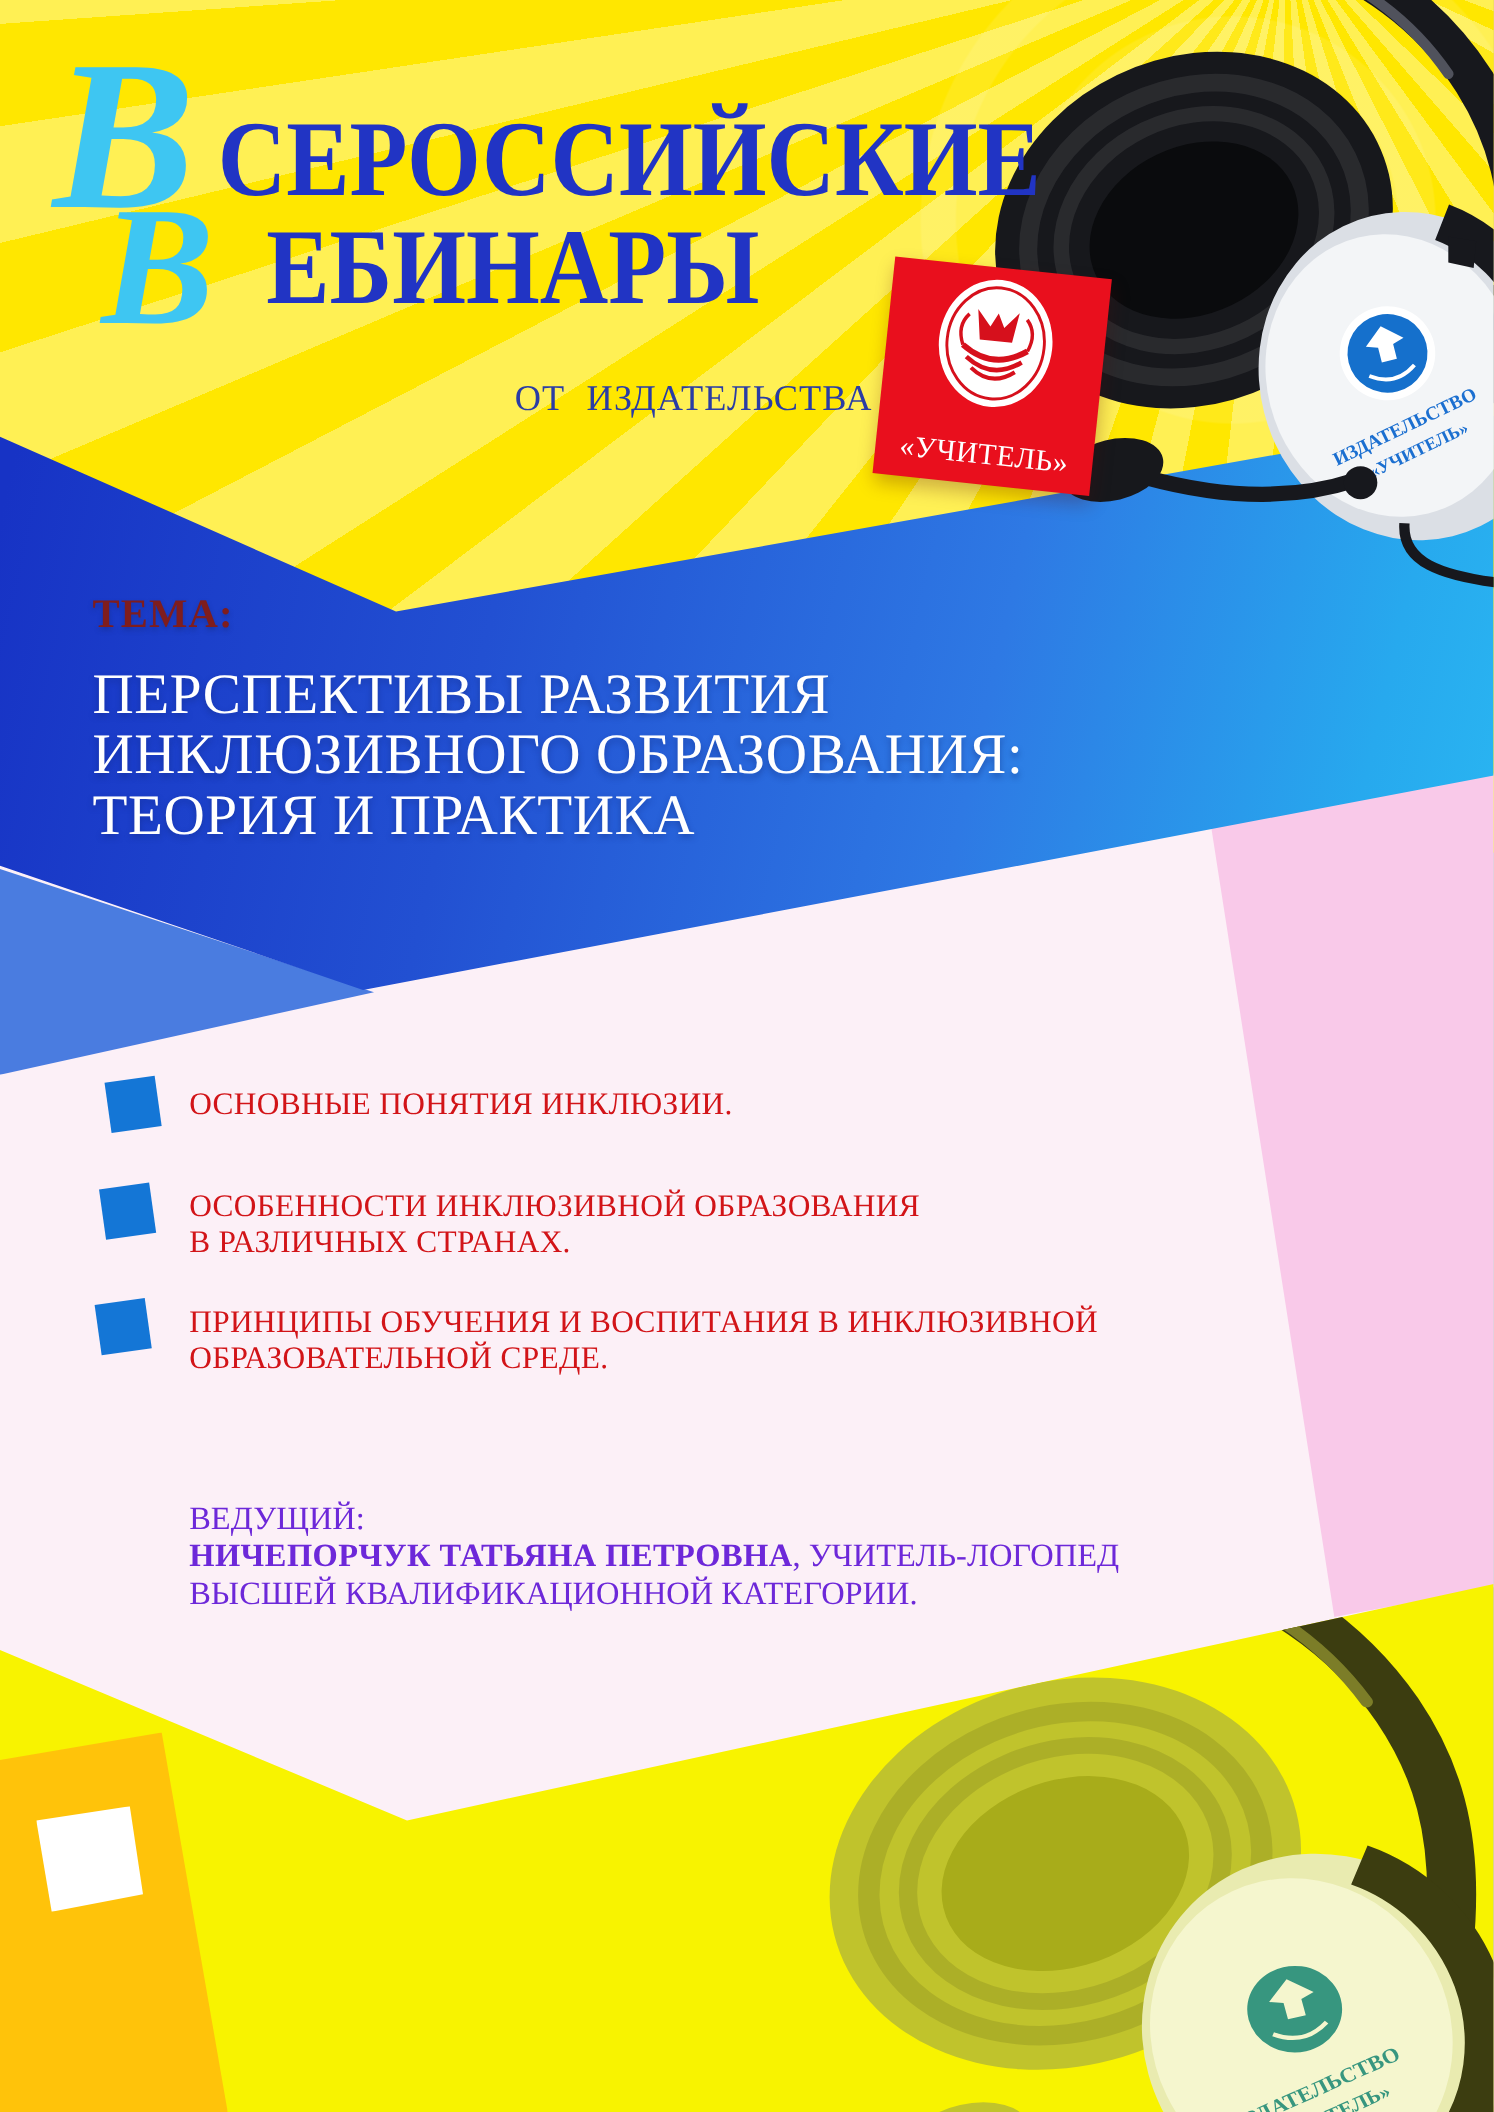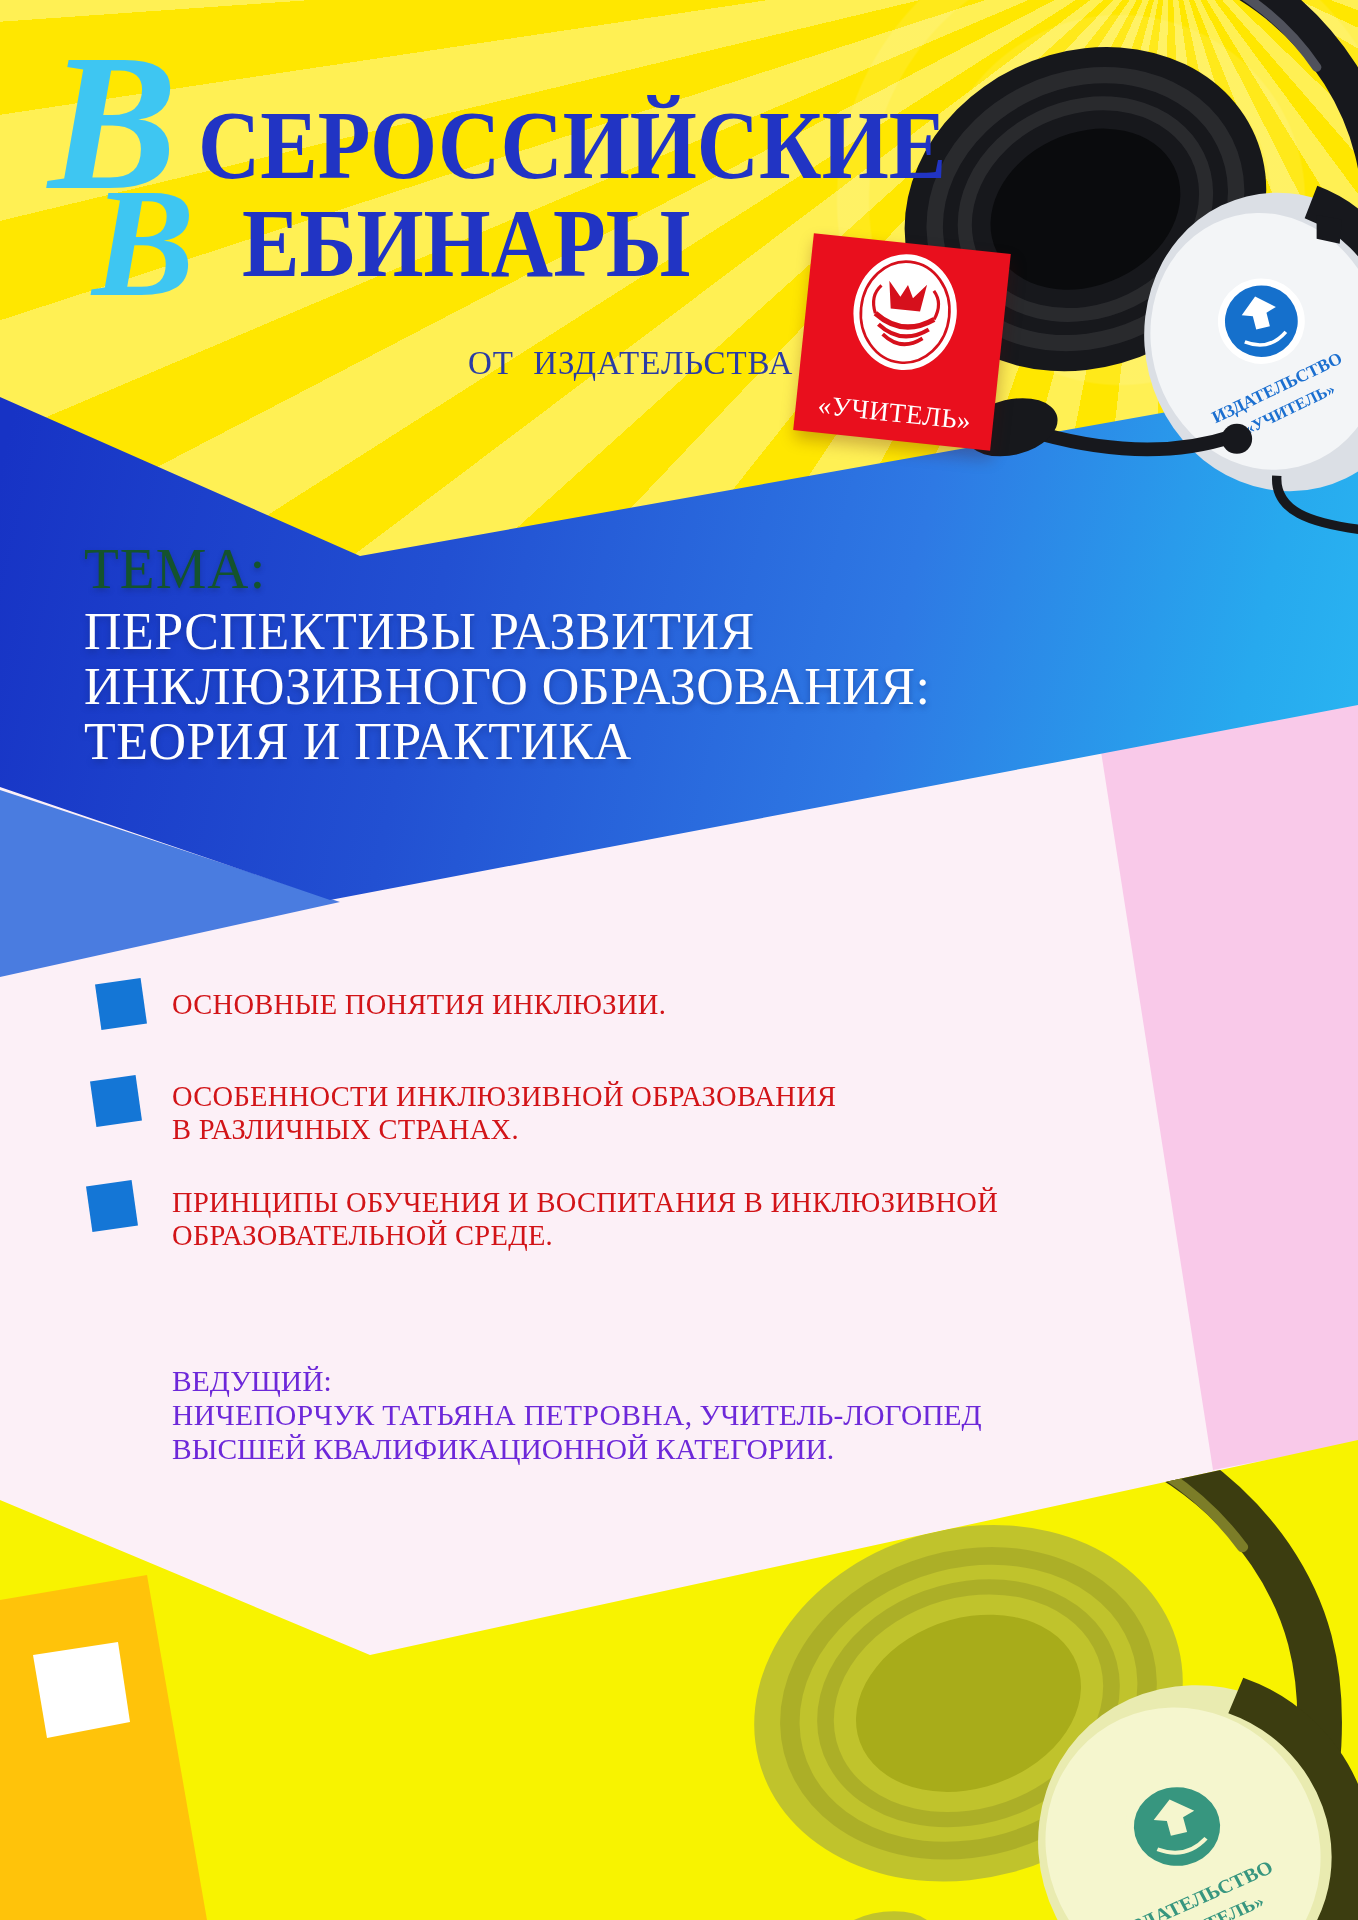--- a/index.html
+++ b/index.html
@@ -58,32 +58,32 @@
 
   
   .abs{position:absolute;line-height:1;white-space:nowrap;}
   .t-b1{left:48px;top:26px;font-size:194px;font-style:italic;font-weight:bold;color:#3EC6F2;}
   .t-line1{left:198px;top:96px;font-size:98px;font-weight:bold;color:#2134C4;
            transform:scaleX(.88);transform-origin:left top;}
   .t-b2{left:92px;top:166px;font-size:154px;font-style:italic;font-weight:bold;color:#3EC6F2;}
   .t-line2{left:242px;top:194px;font-size:98px;font-weight:bold;color:#2134C4;
            transform:scaleX(.88);transform-origin:left top;}
   .from-pub{left:468px;top:330px;font-size:33px;color:#2A3CA5;letter-spacing:1px;word-spacing:10px;margin-top:17px;}
-  .tema{left:84px;top:540px;font-size:57px;font-weight:normal;color:#14532d;letter-spacing:1px;
+  .tema{left:84px;top:540px;font-size:37px;font-weight:bold;color:#7f1d1d;letter-spacing:1px;
         text-shadow:0 3px 5px rgba(20,40,120,.45);}
   .topic{left:84px;top:604px;font-size:52px;font-weight:normal;color:#ffffff;line-height:55px;
          letter-spacing:.5px;text-shadow:0 3px 6px rgba(16,35,110,.4);white-space:nowrap;}
   .bullet-sq{position:absolute;width:46px;height:46px;background:#1476D6;transform:rotate(-8deg);}
   .sq1{left:98px;top:981px;} .sq2{left:93px;top:1078px;} .sq3{left:89px;top:1183px;}
   .bullet-text{position:absolute;left:172px;font-size:28.5px;color:#D21418;line-height:33px;
                letter-spacing:.3px;white-space:nowrap;}
   .bt1{top:988px;} .bt2{top:1080px;} .bt3{top:1186px;}
   .presenter{position:absolute;left:172px;top:1364px;color:#6d28d9;font-size:29.5px;line-height:34px;
              white-space:nowrap;}
-  .presenter .bold{font-weight:normal;letter-spacing:.4px;text-align:center;}
+  .presenter .bold{font-weight:bold;letter-spacing:.4px;text-align:center;}
 </style>
 </head>
 <body>
 
 <div class="page">
 
   <div class="yellow-top"></div>
   <div class="pink-main"></div>
   <div class="pink-strip"></div>
   <div class="blue-fold"></div>

